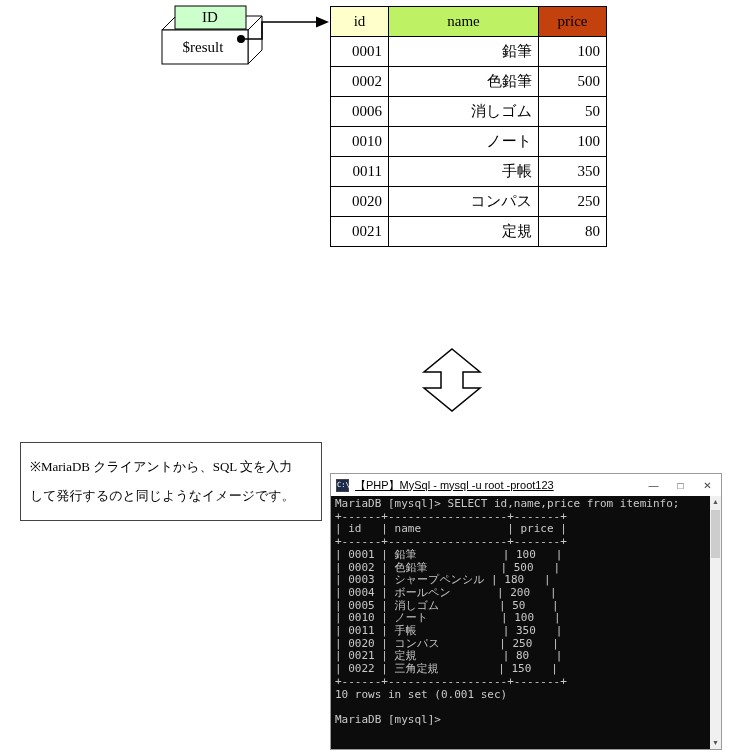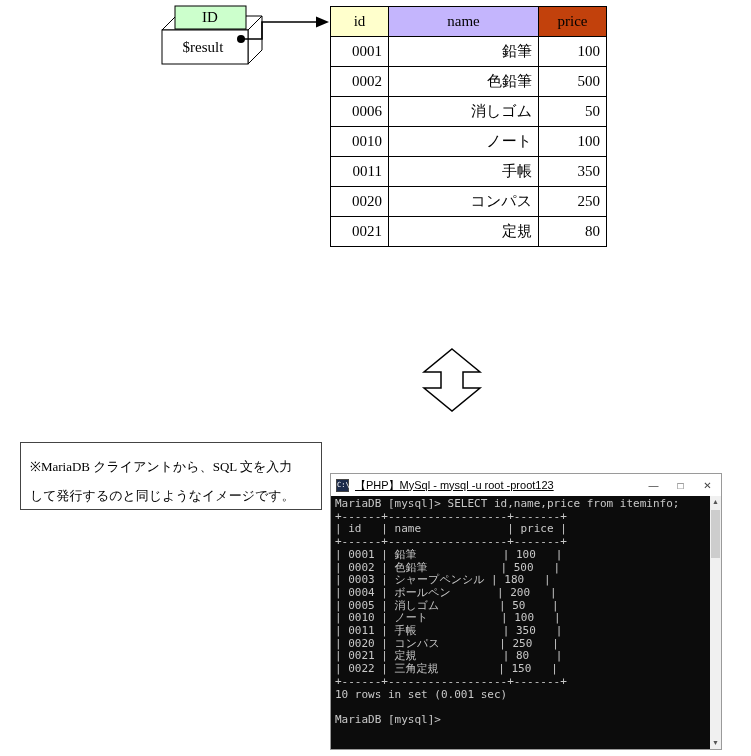--- a/index.html
+++ b/index.html
@@ -14,21 +14,21 @@
   
   .item-table { position:absolute; left:330px; top:6px; border-collapse:collapse; table-layout:fixed; font-size:15px; }
   .item-table th, .item-table td { border:1px solid #000; height:30px; font-weight:normal; overflow:hidden; white-space:nowrap; }
   .item-table th { text-align:center; }
   .item-table td { text-align:right; padding:0 6px 0 9px; }
 
   
   .updown-arrow { position:absolute; left:420px; top:348px; }
 
   
-  .note-box { position:absolute; left:20px; top:442px; width:302px; height:68px; border:1px solid #444; background:#fff; padding:9px 9px 0 9px; font-size:13px; color:#000; }
+  .note-box { position:absolute; left:20px; top:442px; width:302px; height:79px; border:1px solid #444; background:#fff; padding:9px 9px 0 9px; font-size:13px; color:#000; }
   .note-box .note-line { line-height:29px; white-space:nowrap; }
 
   
   .terminal { position:absolute; left:330px; top:473px; width:392px; height:277px; border:1px solid #9a9a9a; background:#0c0c0c; }
   .titlebar { position:absolute; top:0; left:0; right:0; height:22px; background:#ffffff; display:flex; align-items:center; padding-left:5px; font-family:"Liberation Sans","DejaVu Sans",sans-serif; }
   .title-icon { width:13px; height:13px; background:#1b2a4a; border:1px solid #444; color:#fff; font-size:7px; line-height:11px; text-align:center; font-family:"DejaVu Sans Mono",monospace; flex:0 0 auto; }
   .title-text { font-size:11px; color:#000; margin-left:6px; white-space:nowrap; overflow:hidden; flex:1 1 auto;text-decoration:underline; }
   .win-controls { display:flex; flex:0 0 auto; height:100%; }
   .win-btn { width:27px; height:100%; display:flex; align-items:center; justify-content:center; font-size:10px; color:#444; cursor:default; }
   .console { position:absolute; top:22px; left:0; right:0; bottom:0; background:#0c0c0c; overflow:hidden; }
@@ -64,21 +64,21 @@
 
   <table class="item-table">
     <colgroup>
       <col style="width:58px">
         <col style="width:150px">
         <col style="width:68px">
     </colgroup>
     <thead>
       <tr>
           <th style="background: rgb(255, 255, 204);">id</th>
-          <th style="background: #c4b5fd;">name</th>
+          <th style="background: #bef264;">name</th>
           <th style="background: #c2410c;">price</th>
         </tr>
     </thead>
     <tbody>
         <tr>
           <td>0001</td>
           <td>鉛筆</td>
           <td>100</td>
         </tr>
         <tr>

